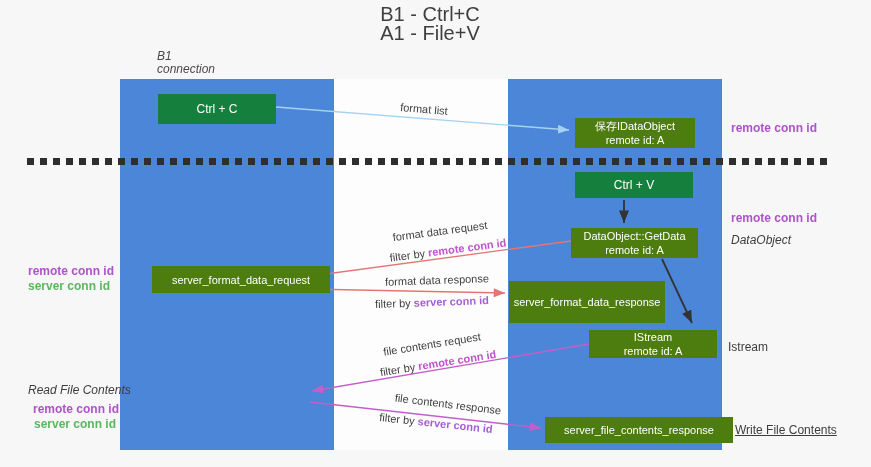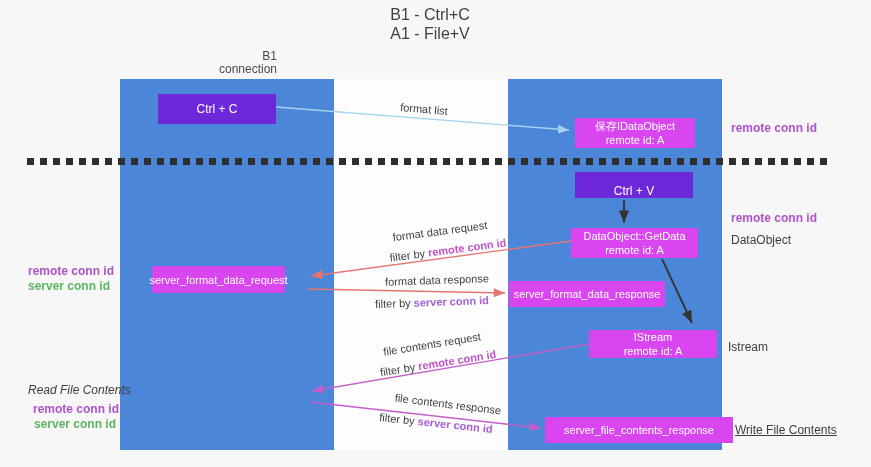--- a/index.html
+++ b/index.html
@@ -3,27 +3,27 @@
 <meta charset="utf-8">
 <style>
   html,body{margin:0;padding:0;background:#f7f7f8;font-family:"Liberation Sans","DejaVu Sans",sans-serif;}
   .canvas{position:relative;width:871px;height:467px;background:#f7f7f8;overflow:hidden;}
   .gap-white{position:absolute;left:334px;top:79px;width:174px;height:371px;background:#fdfdfe;z-index:0;}
   .col{position:absolute;top:79px;width:214px;height:371px;background:#4c86d9;z-index:1;}
   .col-b1{left:120px;}
   .col-a1{left:508px;}
   .arrows{position:absolute;left:0;top:0;z-index:2;pointer-events:none;}
   .title{position:absolute;left:430px;top:5px;transform:translateX(-50%);text-align:center;
-         font-size:16px;line-height:19px;color:#3f3f3f;z-index:3;white-space:nowrap;}
-  .col-header{position:absolute;top:50px;width:120px;text-align:right;font-size:12px;
-              line-height:13px;color:#4a4a4a;z-index:3;}
+         font-size:20px;line-height:19px;color:#3f3f3f;z-index:3;white-space:nowrap;}
+  .col-header{position:absolute;top:50px;width:120px;text-align:left;font-size:12px;
+              line-height:13px;color:#4a4a4a;z-index:3;font-style:italic;}
   .node{position:absolute;display:flex;flex-direction:column;align-items:center;justify-content:center;
         color:#fff;text-align:center;z-index:3;white-space:nowrap;}
-  .green{background:#6d28d9;font-size:12px;}
-  .orange{background:#d946ef;font-size:11px;line-height:14px;}
+  .green{background:#15803d;font-size:12px;}
+  .orange{background:#4d7c0f;font-size:11px;line-height:14px;}
   .ann{position:absolute;font-size:12px;color:#3d3d3d;white-space:nowrap;z-index:3;}
   .purple{color:#ae53c8;font-weight:bold;}
   .green-t{color:#5cb660;font-weight:bold;}
   .edge-label{position:absolute;font-size:11px;color:#3f3f3f;white-space:nowrap;z-index:3;
               transform-origin:center center;}
   .in-remote{color:#c153c9;font-weight:bold;}
   .in-server{color:#a55fd2;font-weight:bold;}
   .dashes{position:absolute;left:27px;top:158px;width:806px;height:7px;z-index:2;
           background:repeating-linear-gradient(90deg,#2e2e2e 0 7px,transparent 7px 13px);}
 </style>
@@ -74,34 +74,34 @@
 
   <div class="node green" style="left:158px;top:94px;width:118px;height:30px;">
     <span>Ctrl + C</span>
   </div>
 
   <div class="node orange" style="left:575px;top:118px;width:120px;height:30px;">
     <span>保存IDataObject</span>
     <span>remote id: A</span>
   </div>
 
-  <div class="node green" style="left:575px;top:172px;width:118px;height:26px;justify-content:flex-end;">
+  <div class="node green" style="left:575px;top:172px;width:118px;height:26px;">
     <span>Ctrl + V</span>
   </div>
 
   <div class="node orange" style="left:571px;top:228px;width:127px;height:30px;">
     <span>DataObject::GetData</span>
     <span>remote id: A</span>
   </div>
 
-  <div class="node orange" style="left:152px;top:266px;width:133px;height:27px;">
+  <div class="node orange" style="left:152px;top:266px;width:178px;height:27px;">
     <span>server_format_data_request</span>
   </div>
 
-  <div class="node orange" style="left:509px;top:281px;width:156px;height:26px;text-align:center;">
+  <div class="node orange" style="left:509px;top:281px;width:156px;height:42px;text-align:center;">
     <span>server_format_data_response</span>
   </div>
 
   <div class="node orange" style="left:589px;top:330px;width:128px;height:28px;">
     <span>IStream</span>
     <span>remote id: A</span>
   </div>
 
 
   <div class="node orange" style="left:545px;top:417px;width:188px;height:26px;">
@@ -117,21 +117,21 @@
   <div class="edge-label" style="left:432px;top:302px;transform:translate(-50%,-50%) rotate(-2deg);"><span>filter by </span><span class="in-server">server conn id</span></div>
 
   <div class="edge-label" style="left:432px;top:344px;transform:translate(-50%,-50%) rotate(-9deg);">file contents request</div>
   <div class="edge-label" style="left:438px;top:363px;transform:translate(-50%,-50%) rotate(-9deg);"><span>filter by </span><span class="in-remote">remote conn id</span></div>
 
   <div class="edge-label" style="left:448px;top:404px;transform:translate(-50%,-50%) rotate(7deg);">file contents response</div>
   <div class="edge-label" style="left:436px;top:423px;transform:translate(-50%,-50%) rotate(6deg);"><span>filter by </span><span class="in-server">server conn id</span></div>
 
   <div class="ann purple" style="left:731px;top:121px;">remote conn id</div>
   <div class="ann purple" style="left:731px;top:211px;">remote conn id</div>
-  <div class="ann" style="left:731px;top:233px;">DataObject</div>
+  <div class="ann" style="left:731px;top:233px;font-style:italic;">DataObject</div>
   <div class="ann" style="left:728px;top:340px;">Istream</div>
   <div class="ann" style="left:735px;top:423px;text-decoration:underline;">Write File Contents</div>
 
   <div class="ann purple" style="left:28px;top:264px;">remote conn id</div>
   <div class="ann green-t" style="left:28px;top:279px;">server conn id</div>
 
   <div class="ann" style="left:28px;top:383px;font-style:italic;">Read File Contents</div>
   <div class="ann purple" style="left:33px;top:402px;">remote conn id</div>
   <div class="ann green-t" style="left:34px;top:417px;">server conn id</div>
 

